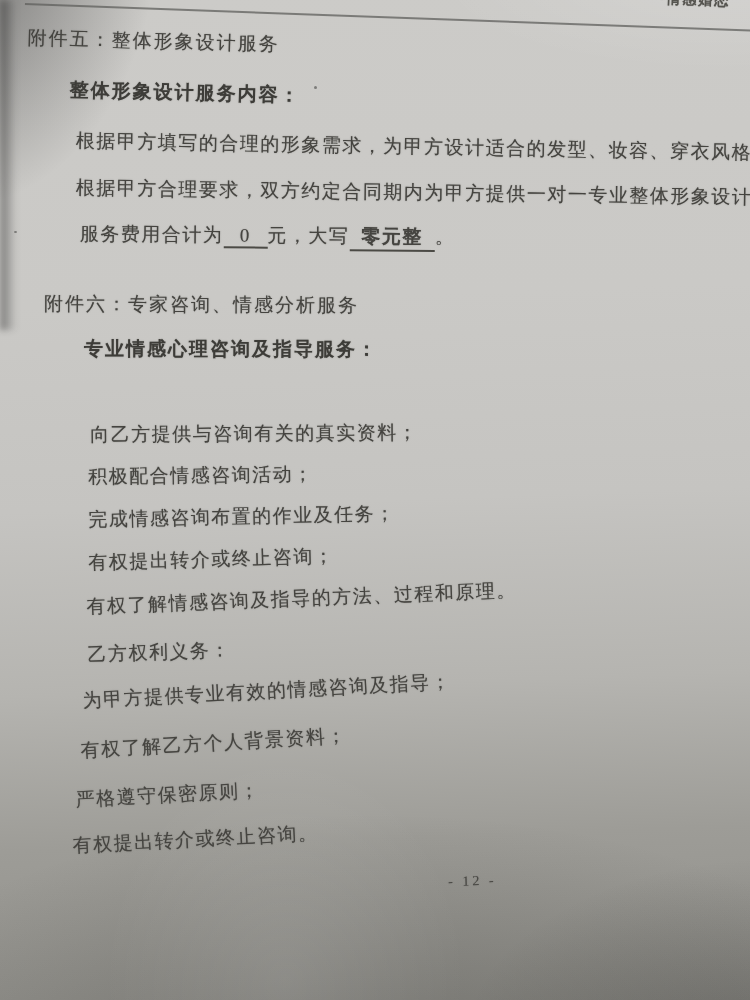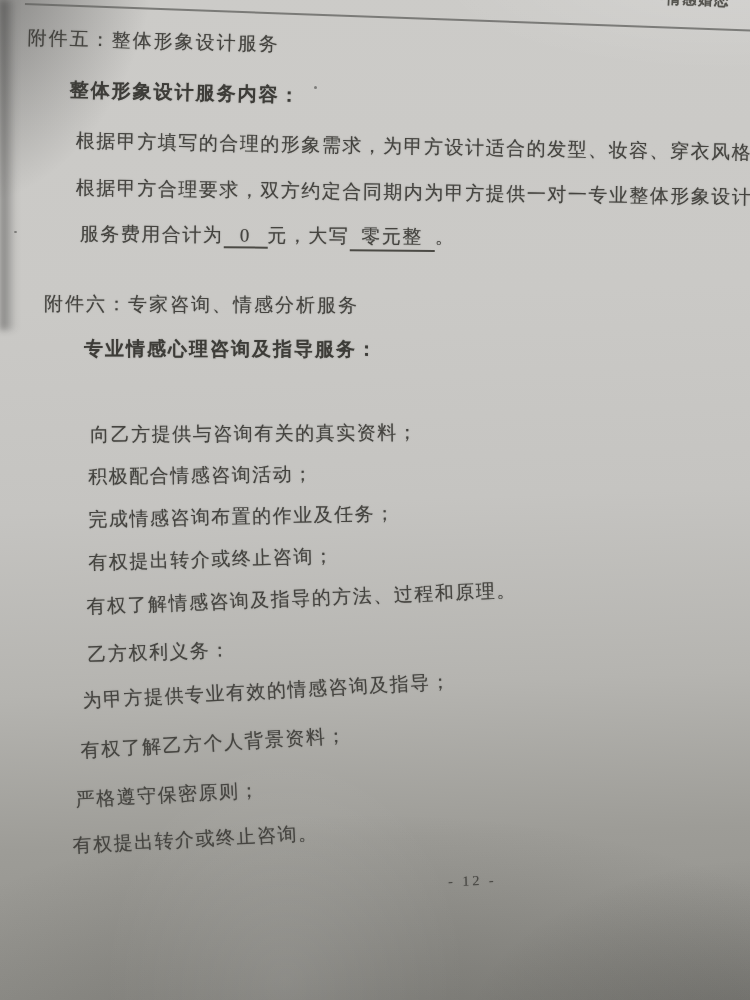--- a/index.html
+++ b/index.html
@@ -40,21 +40,21 @@
   }
   .header-frag{
     position:absolute;left:660px;top:-10px;
     font-size:14px;font-weight:bold;color:#55544f;
     letter-spacing:2px;white-space:nowrap;
     transform:rotate(2deg);transform-origin:0 0;
     text-shadow:0 0 1px rgba(80,80,75,0.6);
   }
   .uline{border-bottom:2px solid #4b4a45;}
   .amt{display:inline-block;min-width:44px;text-align:center;}
-  .words{display:inline-block;padding:0 12px;font-weight:normal;}
+  .words{display:inline-block;padding:0 12px;font-weight:bold;}
   .pagenum{
     position:absolute;left:448px;top:874px;
     font-size:14px;letter-spacing:3px;color:#4a4945;
     transform:rotate(-1.5deg);transform-origin:0 0;
     text-shadow:0 0 1px rgba(70,70,65,0.55);
   }
   .speck{position:absolute;border-radius:50%;background:rgba(60,60,58,0.55);}
   .speck1{left:314px;top:86px;width:3px;height:3px;}
   .speck2{left:14px;top:231px;width:3px;height:2px;}
 </style>

